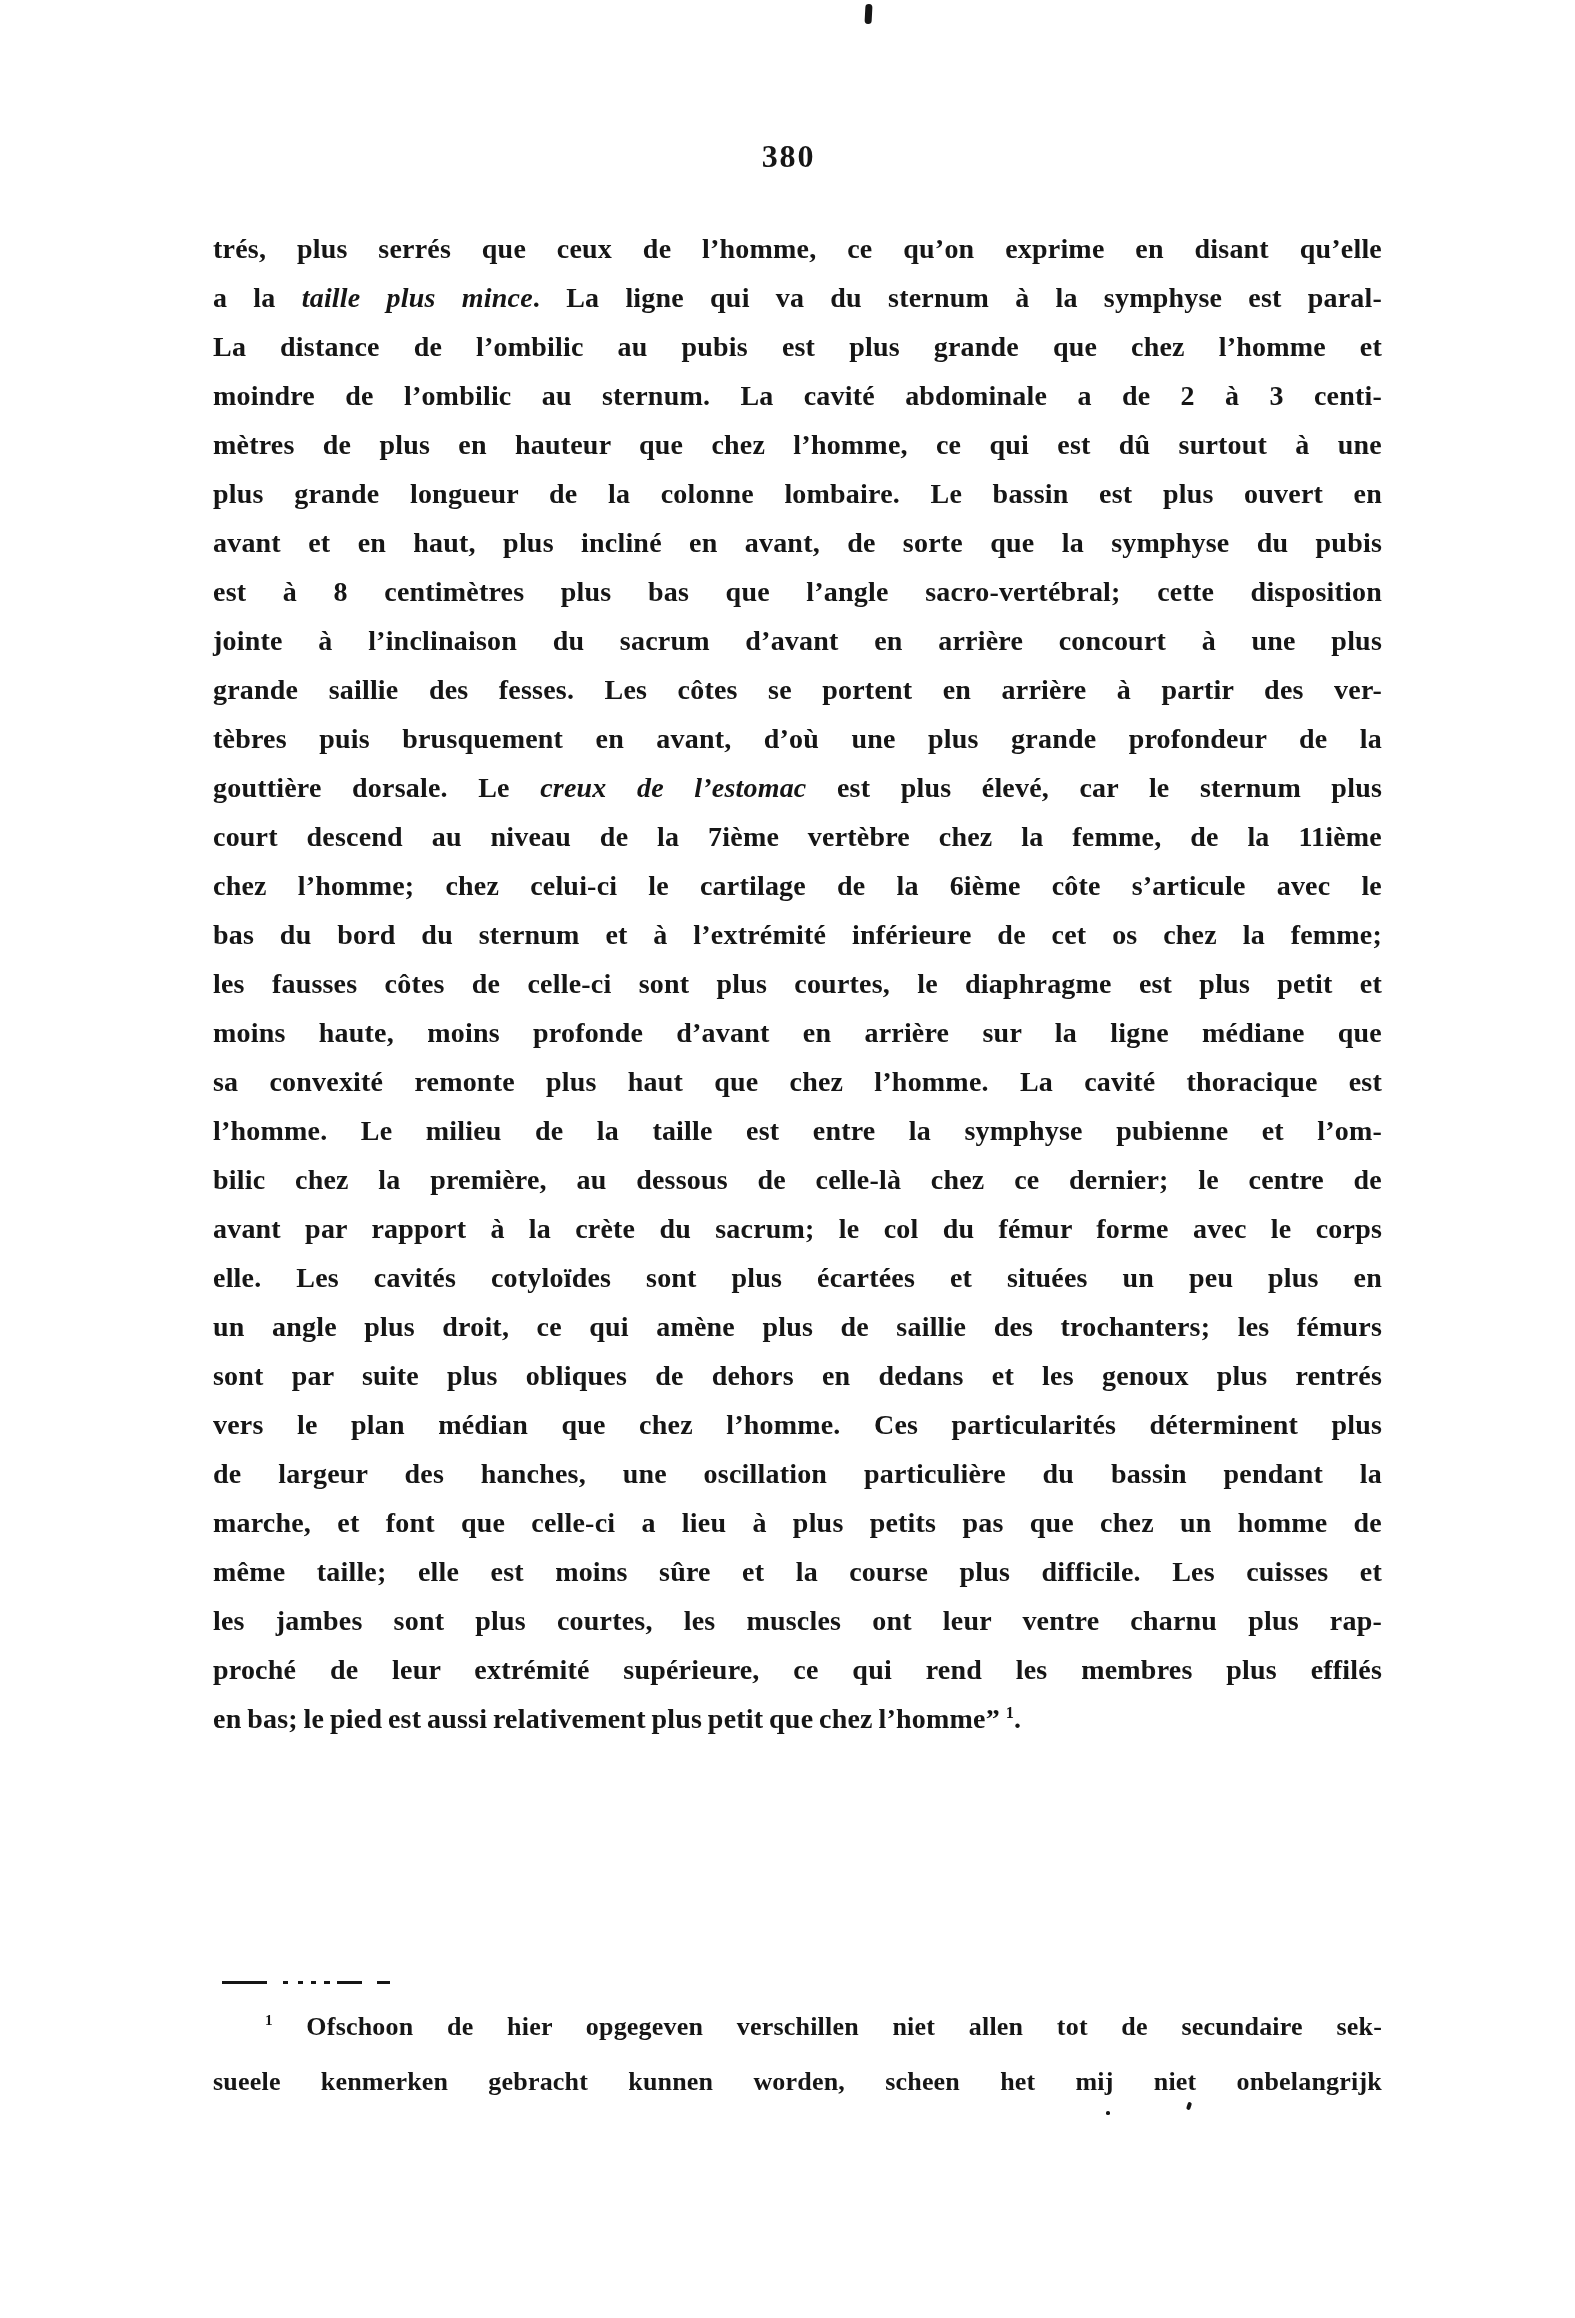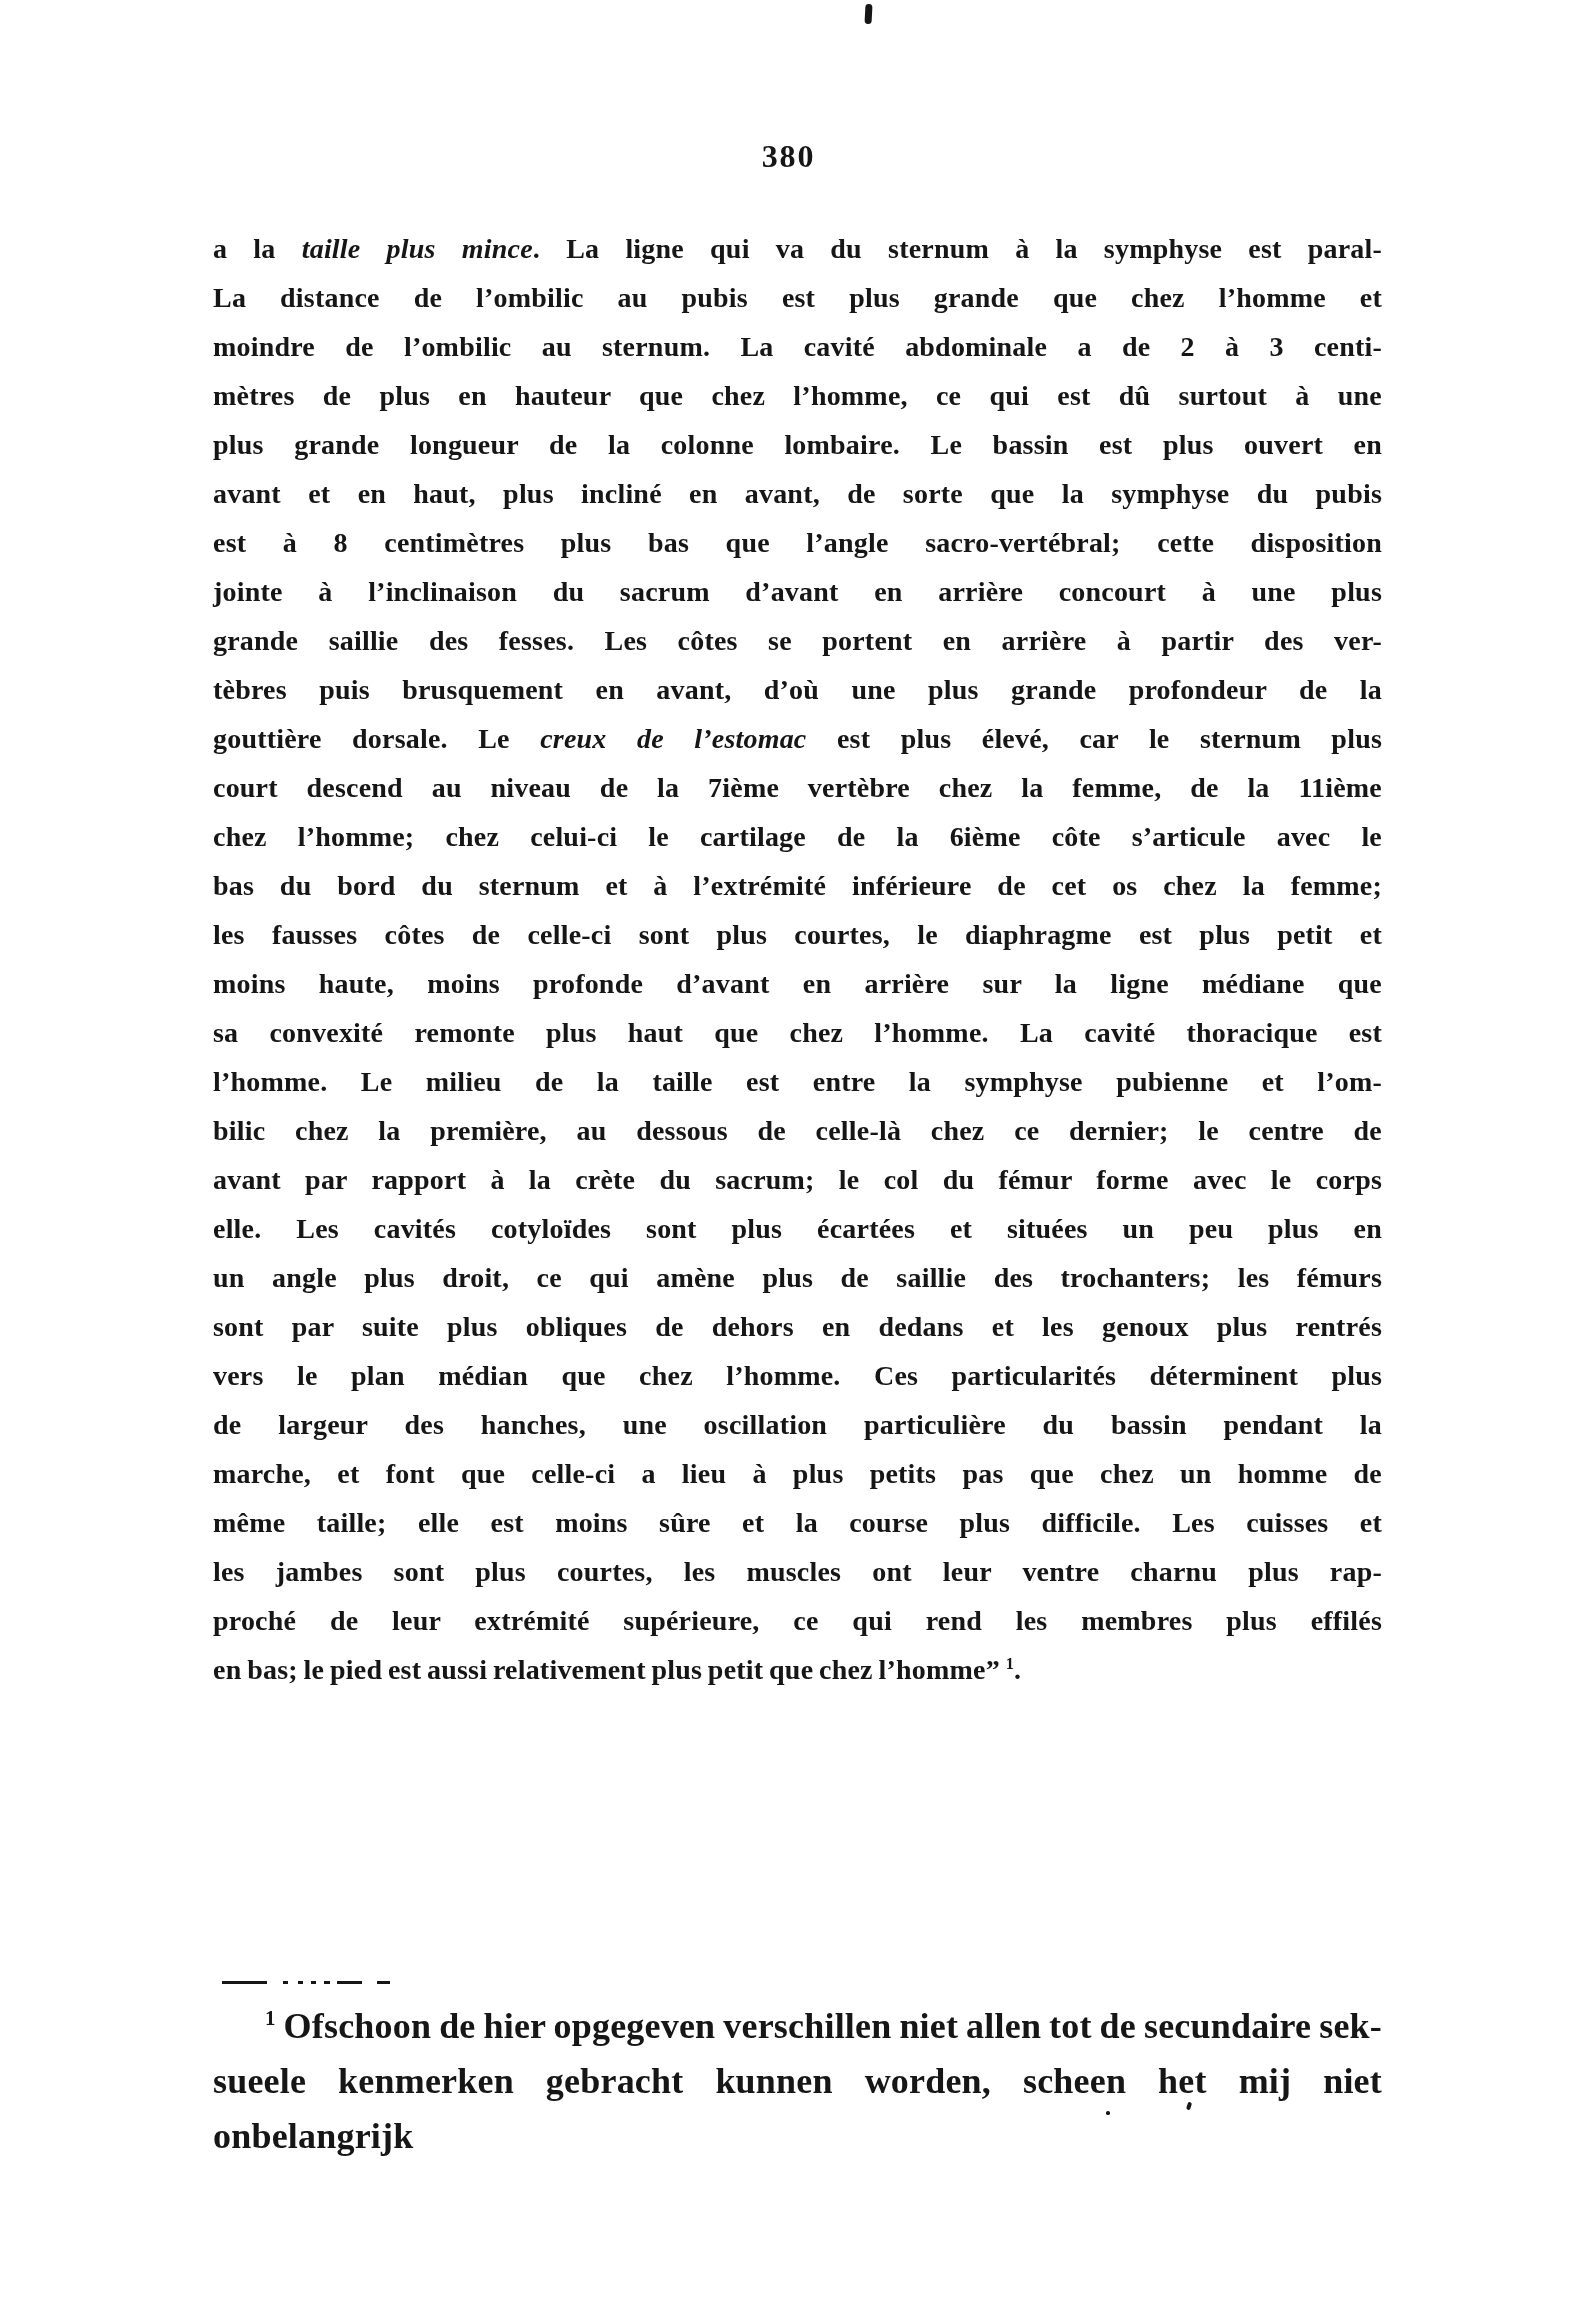--- a/index.html
+++ b/index.html
@@ -41,35 +41,36 @@
   .d2 { left: 61px; width: 5.1px; }
   .d3 { left: 76px; width: 5.1px; }
   .d4 { left: 89px; width: 5.1px; }
   .d5 { left: 102px; width: 6px; }
   .d6 { left: 115px; width: 25px; top: 0.5px; }
   .d7 { left: 155px; width: 12.5px; height: 2.3px; top: 1.4px; }
   .footnote-lines {
     position: absolute; left: 213px; top: 1999px; width: 1169px;
     font-weight: bold;
   }
-  .footnote-lines .line { font-size: 36px; line-height: 55px; height: 55px; }
+  .footnote-lines .line { font-size: 26px; line-height: 55px; height: 55px; }
   .footnote-lines .line:first-child { text-indent: 52px; }
   .speck { position: absolute; background: var(--ink, #151515); border-radius: 50%; }
   .speck-top { left: 865px; top: 3.7px;    width: 7.4px; height: 20.4px; border-radius: 4.2px; transform: rotate(3deg); }
   .speck-a   { left: 1187px; top: 2102px; width: 4.2px;  height: 8.3px; border-radius: 2.3px; transform: rotate(18deg); }
   .speck-b   { left: 1106px; top: 2111px; width: 3.7px;  height: 3.7px; }
 </style>
 </head>
 <body>
 
 <div class="page">
 
   <div class="page-number">380</div>
 
   <div class="body-lines">
+      <div class="line"><span>trés, plus serrés que ceux de l’homme, ce qu’on exprime en disant qu’elle</span></div>
       <div class="line"><span>a la </span><span class="it">taille plus mince</span><span>. La ligne qui va du sternum à la symphyse est paral-</span></div>
       <div class="line"><span>La distance de l’ombilic au pubis est plus grande que chez l’homme et</span></div>
       <div class="line"><span>moindre de l’ombilic au sternum. La cavité abdominale a de 2 à 3 centi-</span></div>
       <div class="line"><span>mètres de plus en hauteur que chez l’homme, ce qui est dû surtout à une</span></div>
       <div class="line"><span>plus grande longueur de la colonne lombaire. Le bassin est plus ouvert en</span></div>
       <div class="line"><span>avant et en haut, plus incliné en avant, de sorte que la symphyse du pubis</span></div>
       <div class="line"><span>est à 8 centimètres plus bas que l’angle sacro-vertébral; cette disposition</span></div>
       <div class="line"><span>jointe à l’inclinaison du sacrum d’avant en arrière concourt à une plus</span></div>
       <div class="line"><span>grande saillie des fesses. Les côtes se portent en arrière à partir des ver-</span></div>
       <div class="line"><span>tèbres puis brusquement en avant, d’où une plus grande profondeur de la</span></div>

